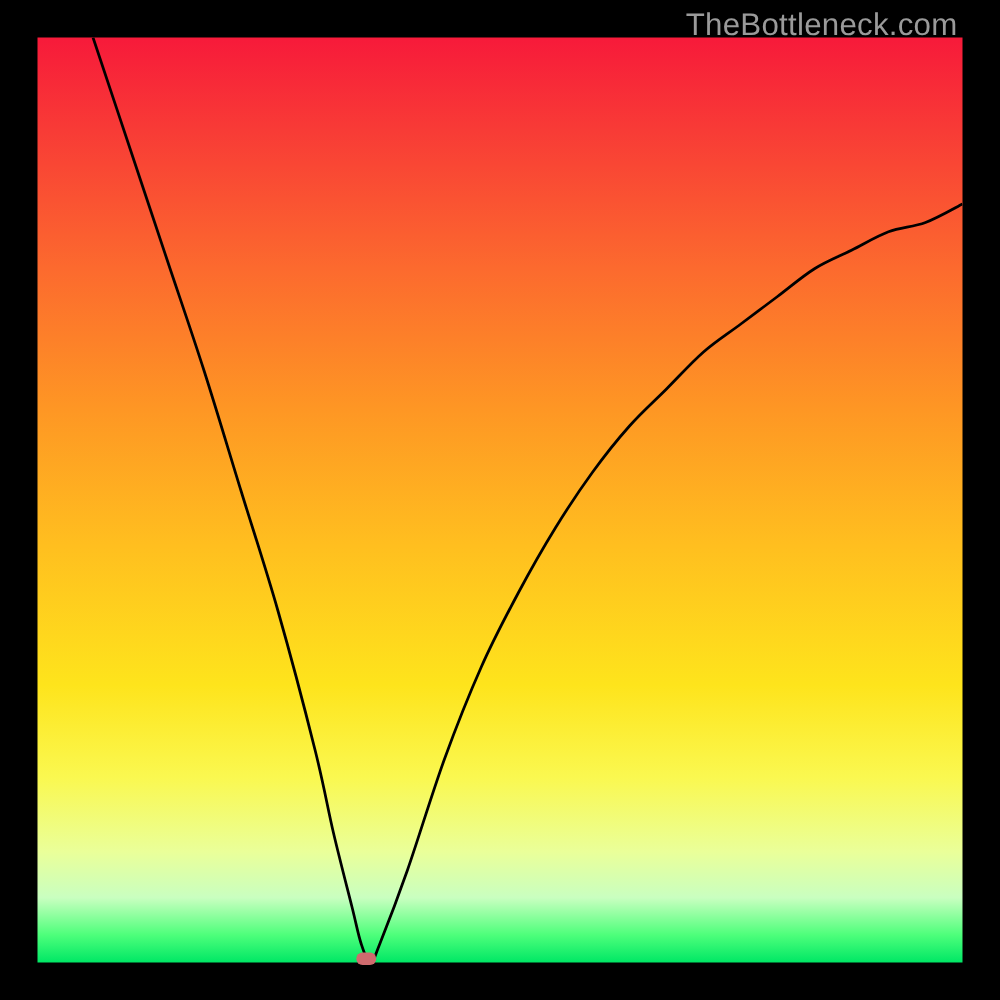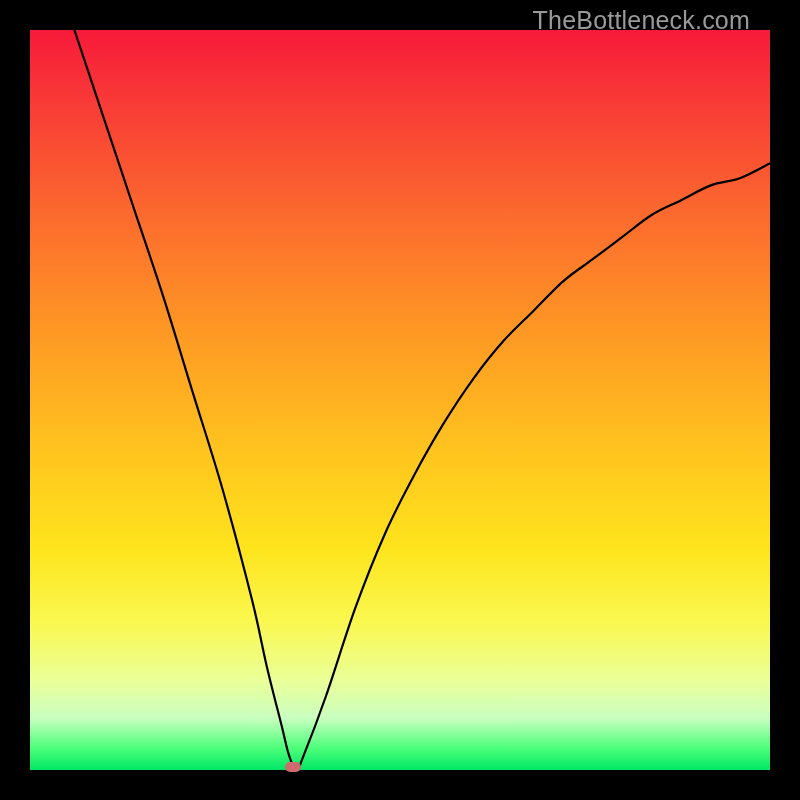--- a/index.html
+++ b/index.html
@@ -24,21 +24,21 @@
       #eaff99 88%,
       #c9ffc0 93%,
       #4eff7b 97%,
       #00e765 100%
     );
   }
 
   .watermark {
     position: absolute;
     top: 6px;
-    right: 50px;
+    right: 34px;
     color: #9a9a9a;
     font-size: 25px;
     font-weight: 400;
     letter-spacing: 0.2px;
   }
 
   .curve-svg {
     position: absolute;
     left: 0;
     top: 0;

